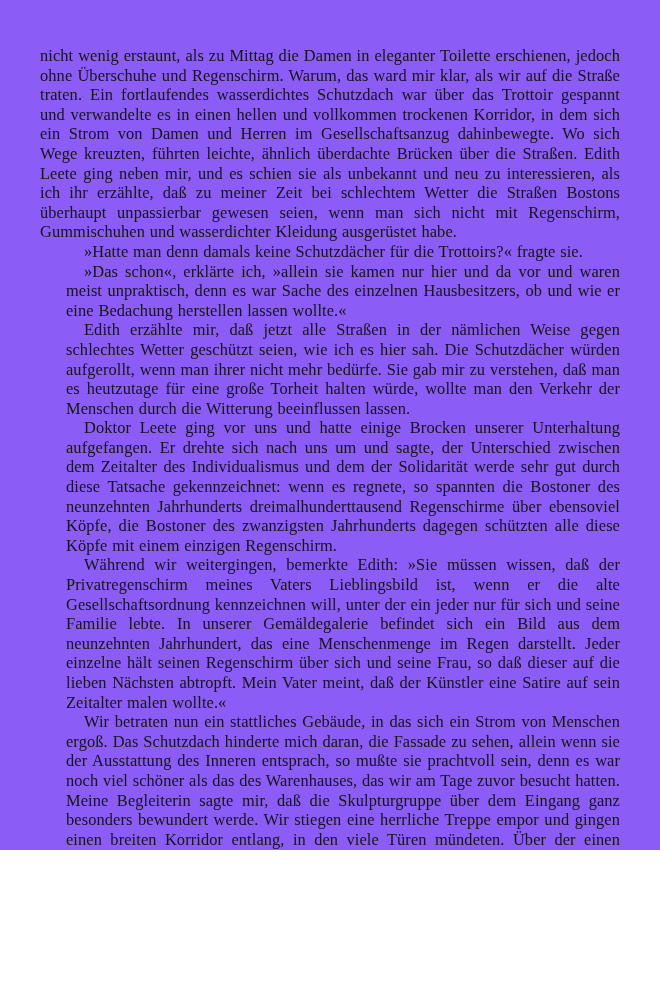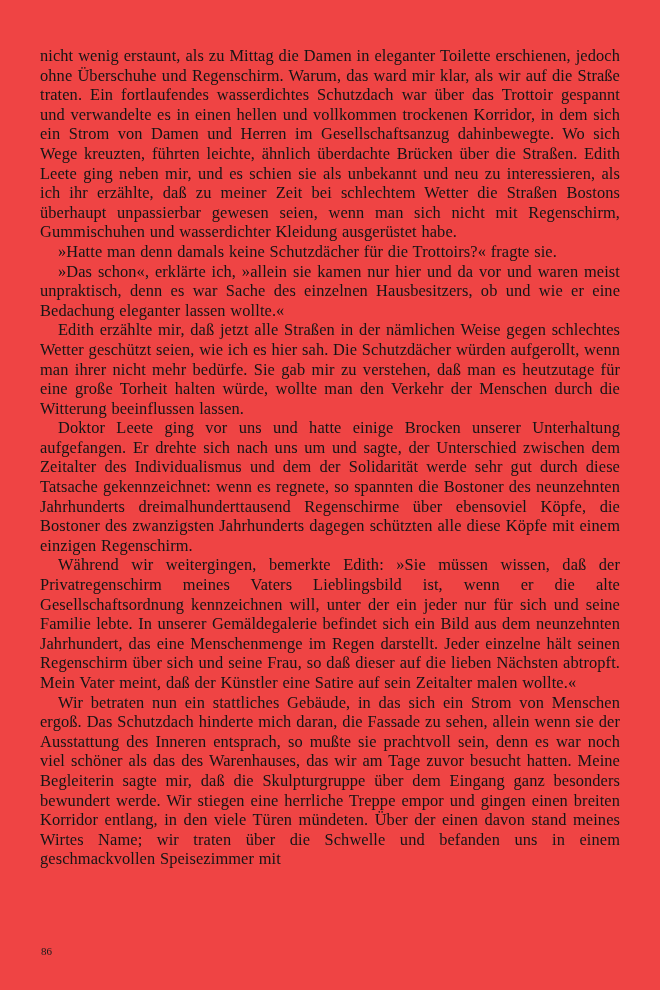--- a/index.html
+++ b/index.html
@@ -3,22 +3,22 @@
 <meta charset="utf-8">
 <style>
   html, body {
     margin: 0;
     padding: 0;
     background: #ffffff;
   }
   .book-page {
     position: relative;
     width: 660px;
-    height: 990px;
-    background: #ef4444;
+    height: 850px;
+    background: #8b5cf6;
     box-sizing: border-box;
     overflow: hidden;
     font-family: "Liberation Serif", "DejaVu Serif", serif;
     color: #151515;
   }
   .text-block {
     position: absolute;
     top: 46px;
     left: 40px;
     width: 580px;
@@ -27,37 +27,38 @@
     margin: 0;
     padding: 0;
     font-size: 16.4px;
     line-height: 19.6px;
     text-align: justify;
     letter-spacing: 0.1px;
     word-spacing: 0.5px;
   }
   .text-block p.indented {
     text-indent: 18px;
+    margin-left: 26px;
   }
   .page-number {
     position: absolute;
     top: 944px;
     left: 41px;
     font-size: 11px;
     line-height: 14px;
     color: #1a1a1a;
   }
 </style>
 </head>
 <body>
 
 <div class="book-page">
   <div class="text-block">
     <p>nicht wenig erstaunt, als zu Mittag die Damen in eleganter Toilette erschienen, jedoch ohne Überschuhe und Regenschirm. Warum, das ward mir klar, als wir auf die Straße traten. Ein fortlaufendes wasserdichtes Schutzdach war über das Trottoir gespannt und verwandelte es in einen hellen und vollkommen trockenen Korridor, in dem sich ein Strom von Damen und Herren im Gesellschaftsanzug dahinbewegte. Wo sich Wege kreuzten, führten leichte, ähnlich überdachte Brücken über die Straßen. Edith Leete ging neben mir, und es schien sie als unbekannt und neu zu interessieren, als ich ihr erzählte, daß zu meiner Zeit bei schlechtem Wetter die Straßen Bostons überhaupt unpassierbar gewesen seien, wenn man sich nicht mit Regenschirm, Gummischuhen und wasserdichter Kleidung ausgerüstet habe.</p>
     <p class="indented">»Hatte man denn damals keine Schutzdächer für die Trottoirs?« fragte sie.</p>
-    <p class="indented">»Das schon«, erklärte ich, »allein sie kamen nur hier und da vor und waren meist unpraktisch, denn es war Sache des einzelnen Hausbesitzers, ob und wie er eine Bedachung eleganter lassen wollte.«</p>
+    <p class="indented">»Das schon«, erklärte ich, »allein sie kamen nur hier und da vor und waren meist unpraktisch, denn es war Sache des einzelnen Hausbesitzers, ob und wie er eine Bedachung herstellen lassen wollte.«</p>
     <p class="indented">Edith erzählte mir, daß jetzt alle Straßen in der nämlichen Weise gegen schlechtes Wetter geschützt seien, wie ich es hier sah. Die Schutzdächer würden aufgerollt, wenn man ihrer nicht mehr bedürfe. Sie gab mir zu verstehen, daß man es heutzutage für eine große Torheit halten würde, wollte man den Verkehr der Menschen durch die Witterung beeinflussen lassen.</p>
     <p class="indented">Doktor Leete ging vor uns und hatte einige Brocken unserer Unterhaltung aufgefangen. Er drehte sich nach uns um und sagte, der Unterschied zwischen dem Zeitalter des Individualismus und dem der Solidarität werde sehr gut durch diese Tatsache gekennzeichnet: wenn es regnete, so spannten die Bostoner des neunzehnten Jahrhunderts dreimalhunderttausend Regenschirme über ebensoviel Köpfe, die Bostoner des zwanzigsten Jahrhunderts dagegen schützten alle diese Köpfe mit einem einzigen Regenschirm.</p>
     <p class="indented">Während wir weitergingen, bemerkte Edith: »Sie müssen wissen, daß der Privatregenschirm meines Vaters Lieblingsbild ist, wenn er die alte Gesellschaftsordnung kennzeichnen will, unter der ein jeder nur für sich und seine Familie lebte. In unserer Gemäldegalerie befindet sich ein Bild aus dem neunzehnten Jahrhundert, das eine Menschenmenge im Regen darstellt. Jeder einzelne hält seinen Regenschirm über sich und seine Frau, so daß dieser auf die lieben Nächsten abtropft. Mein Vater meint, daß der Künstler eine Satire auf sein Zeitalter malen wollte.«</p>
     <p class="indented">Wir betraten nun ein stattliches Gebäude, in das sich ein Strom von Menschen ergoß. Das Schutzdach hinderte mich daran, die Fassade zu sehen, allein wenn sie der Ausstattung des Inneren entsprach, so mußte sie prachtvoll sein, denn es war noch viel schöner als das des Warenhauses, das wir am Tage zuvor besucht hatten. Meine Begleiterin sagte mir, daß die Skulpturgruppe über dem Eingang ganz besonders bewundert werde. Wir stiegen eine herrliche Treppe empor und gingen einen breiten Korridor entlang, in den viele Türen mündeten. Über der einen davon stand meines Wirtes Name; wir traten über die Schwelle und befanden uns in einem geschmackvollen Speisezimmer mit</p>
   </div>
   <div class="page-number">86</div>
 </div>
 
 </body></html>

